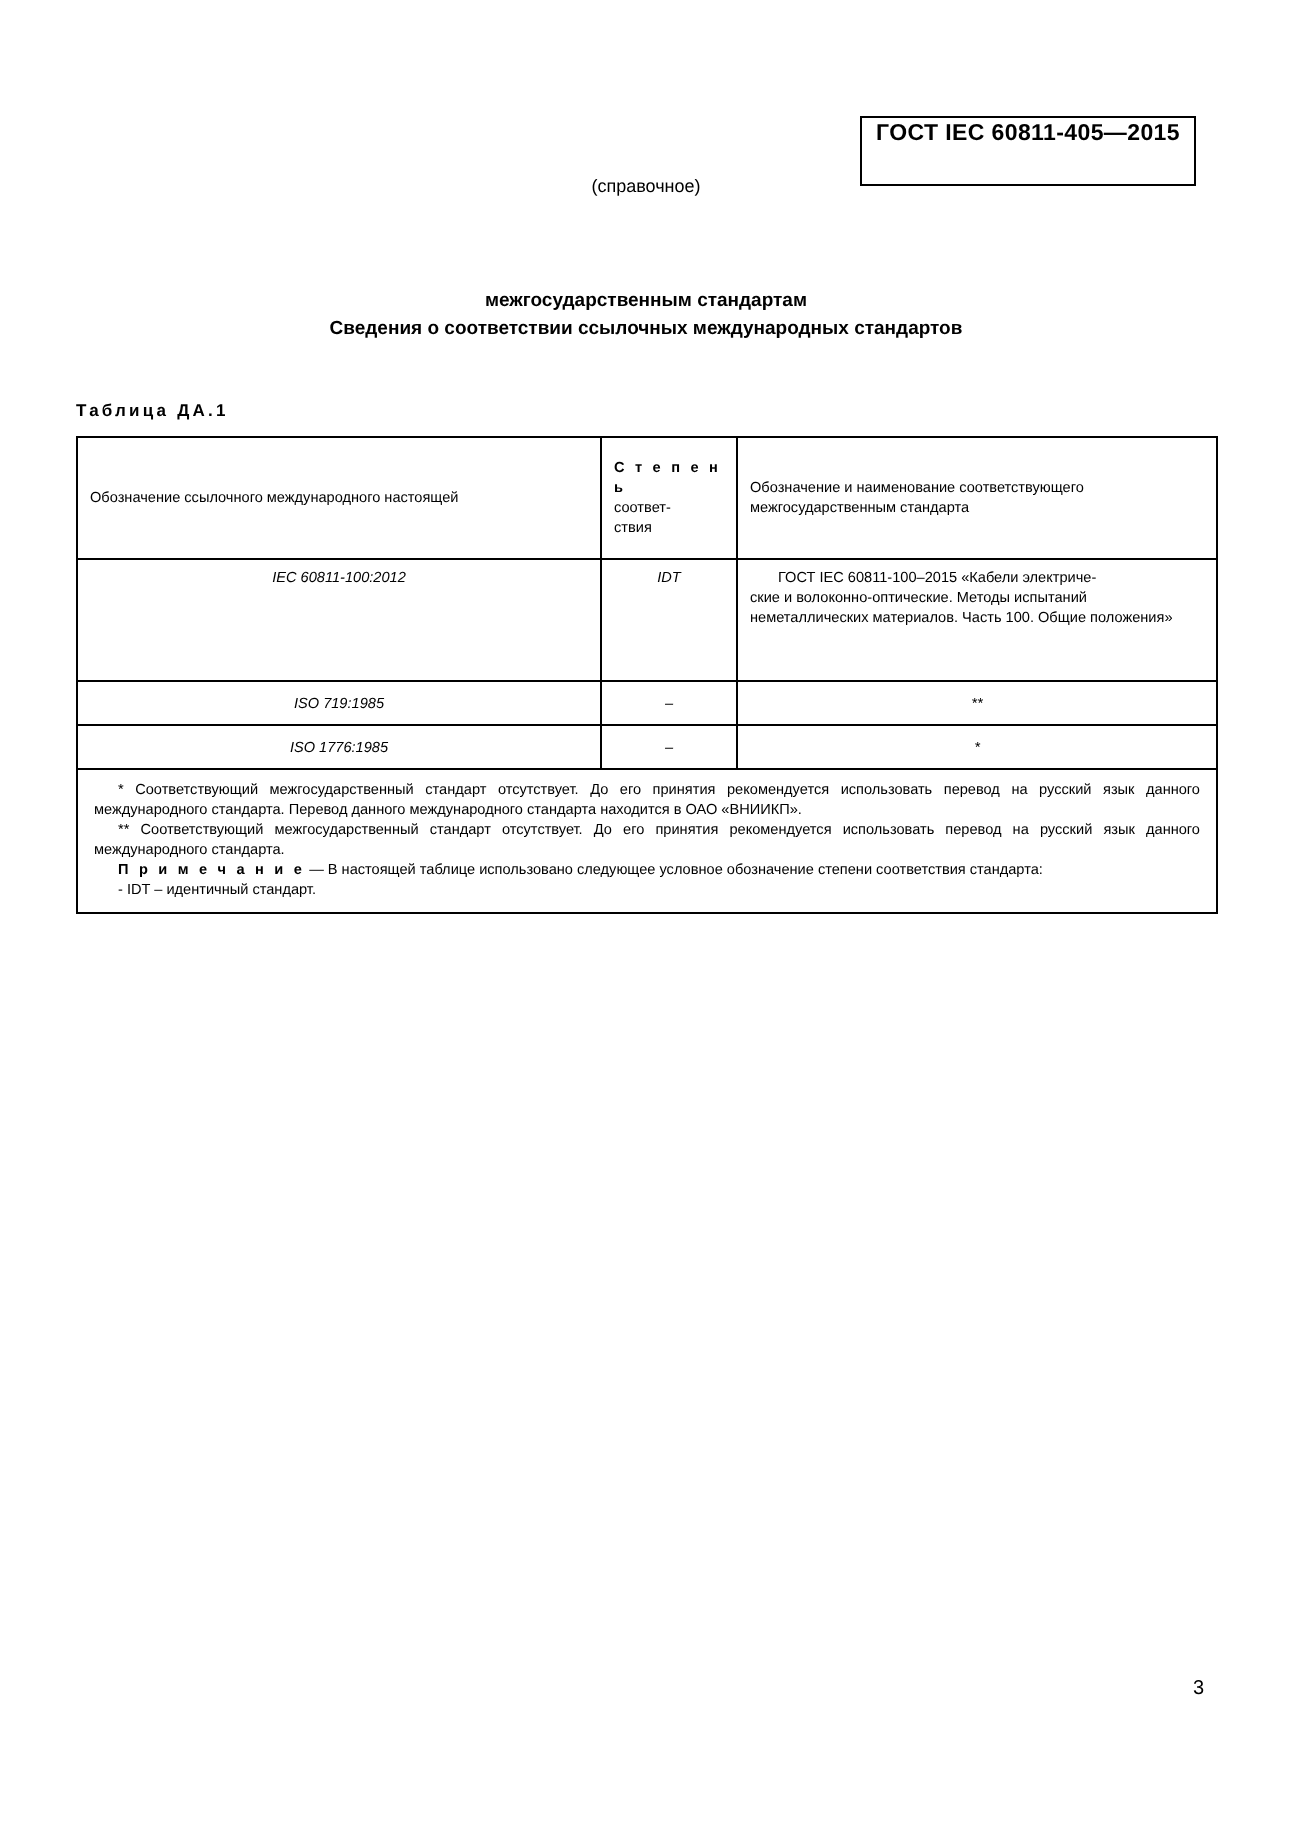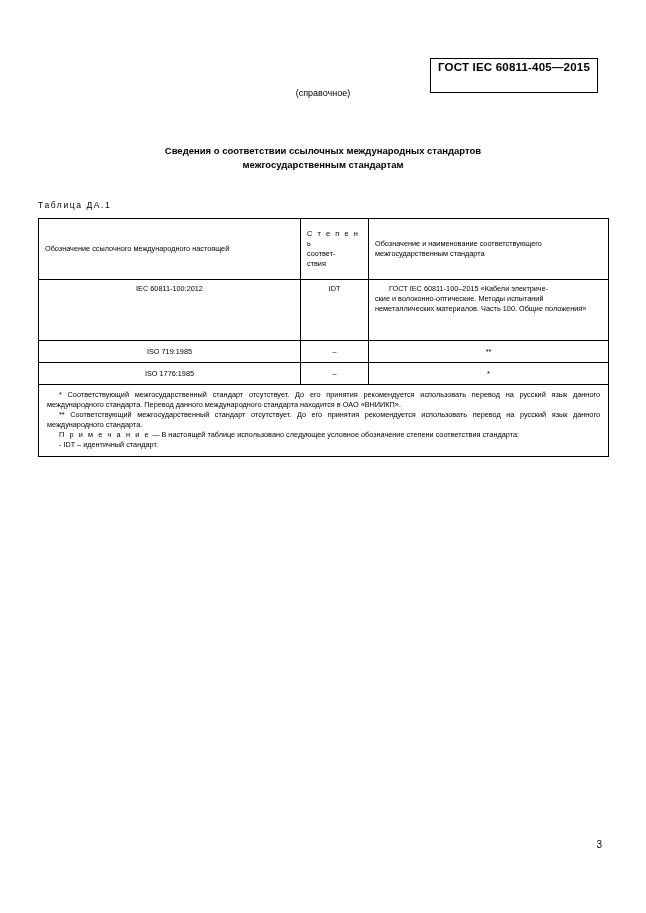--- a/index.html
+++ b/index.html
@@ -82,21 +82,21 @@
   }
   .th-cell {
     text-align: left;
     height: 52px;
     vertical-align: middle !important;
   }
   .col1 { width: 262px; }
   .col2 { width: 68px; }
   .col3 { width: 240px; }
 
-  .cell-center { text-align: center; }
+  .cell-center { text-align: center; font-style: italic; }
 
   .row-data td {
     font-size: 8px;
   }
   .row-tall td {
     height: 52px;
     vertical-align: top !important;
     padding-top: 6px;
   }
   .row-short td {
@@ -121,20 +121,21 @@
     vertical-align: top !important;
   }
   .notes-cell p {
     margin: 0;
   }
   .notes-cell p.ind {
     text-indent: 12px;
   }
   .sp {
     letter-spacing: 1.6px;
+    font-weight: bold;
   }
   .page-number {
     position: absolute;
     bottom: 63px;
     right: 44px;
     font-size: 10px;
   }
 </style>
 </head>
 <body>
@@ -143,22 +144,22 @@
 
   <div class="doc-header">
     <span>ГОСТ IEC 60811-405—2015</span>
   </div>
 
   <div class="annex-block">
     <div class="annex-sub">(справочное)</div>
   </div>
 
   <div class="main-title">
+    <div>межгосударственным стандартам</div>
     <div>Сведения о соответствии ссылочных международных стандартов</div>
-    <div>межгосударственным стандартам</div>
   </div>
 
   <div class="table-caption">
     <span class="sp">Таблица ДА.1</span>
   </div>
 
   <table class="ref-table">
     <colgroup>
       <col class="col1">
       <col class="col2">

